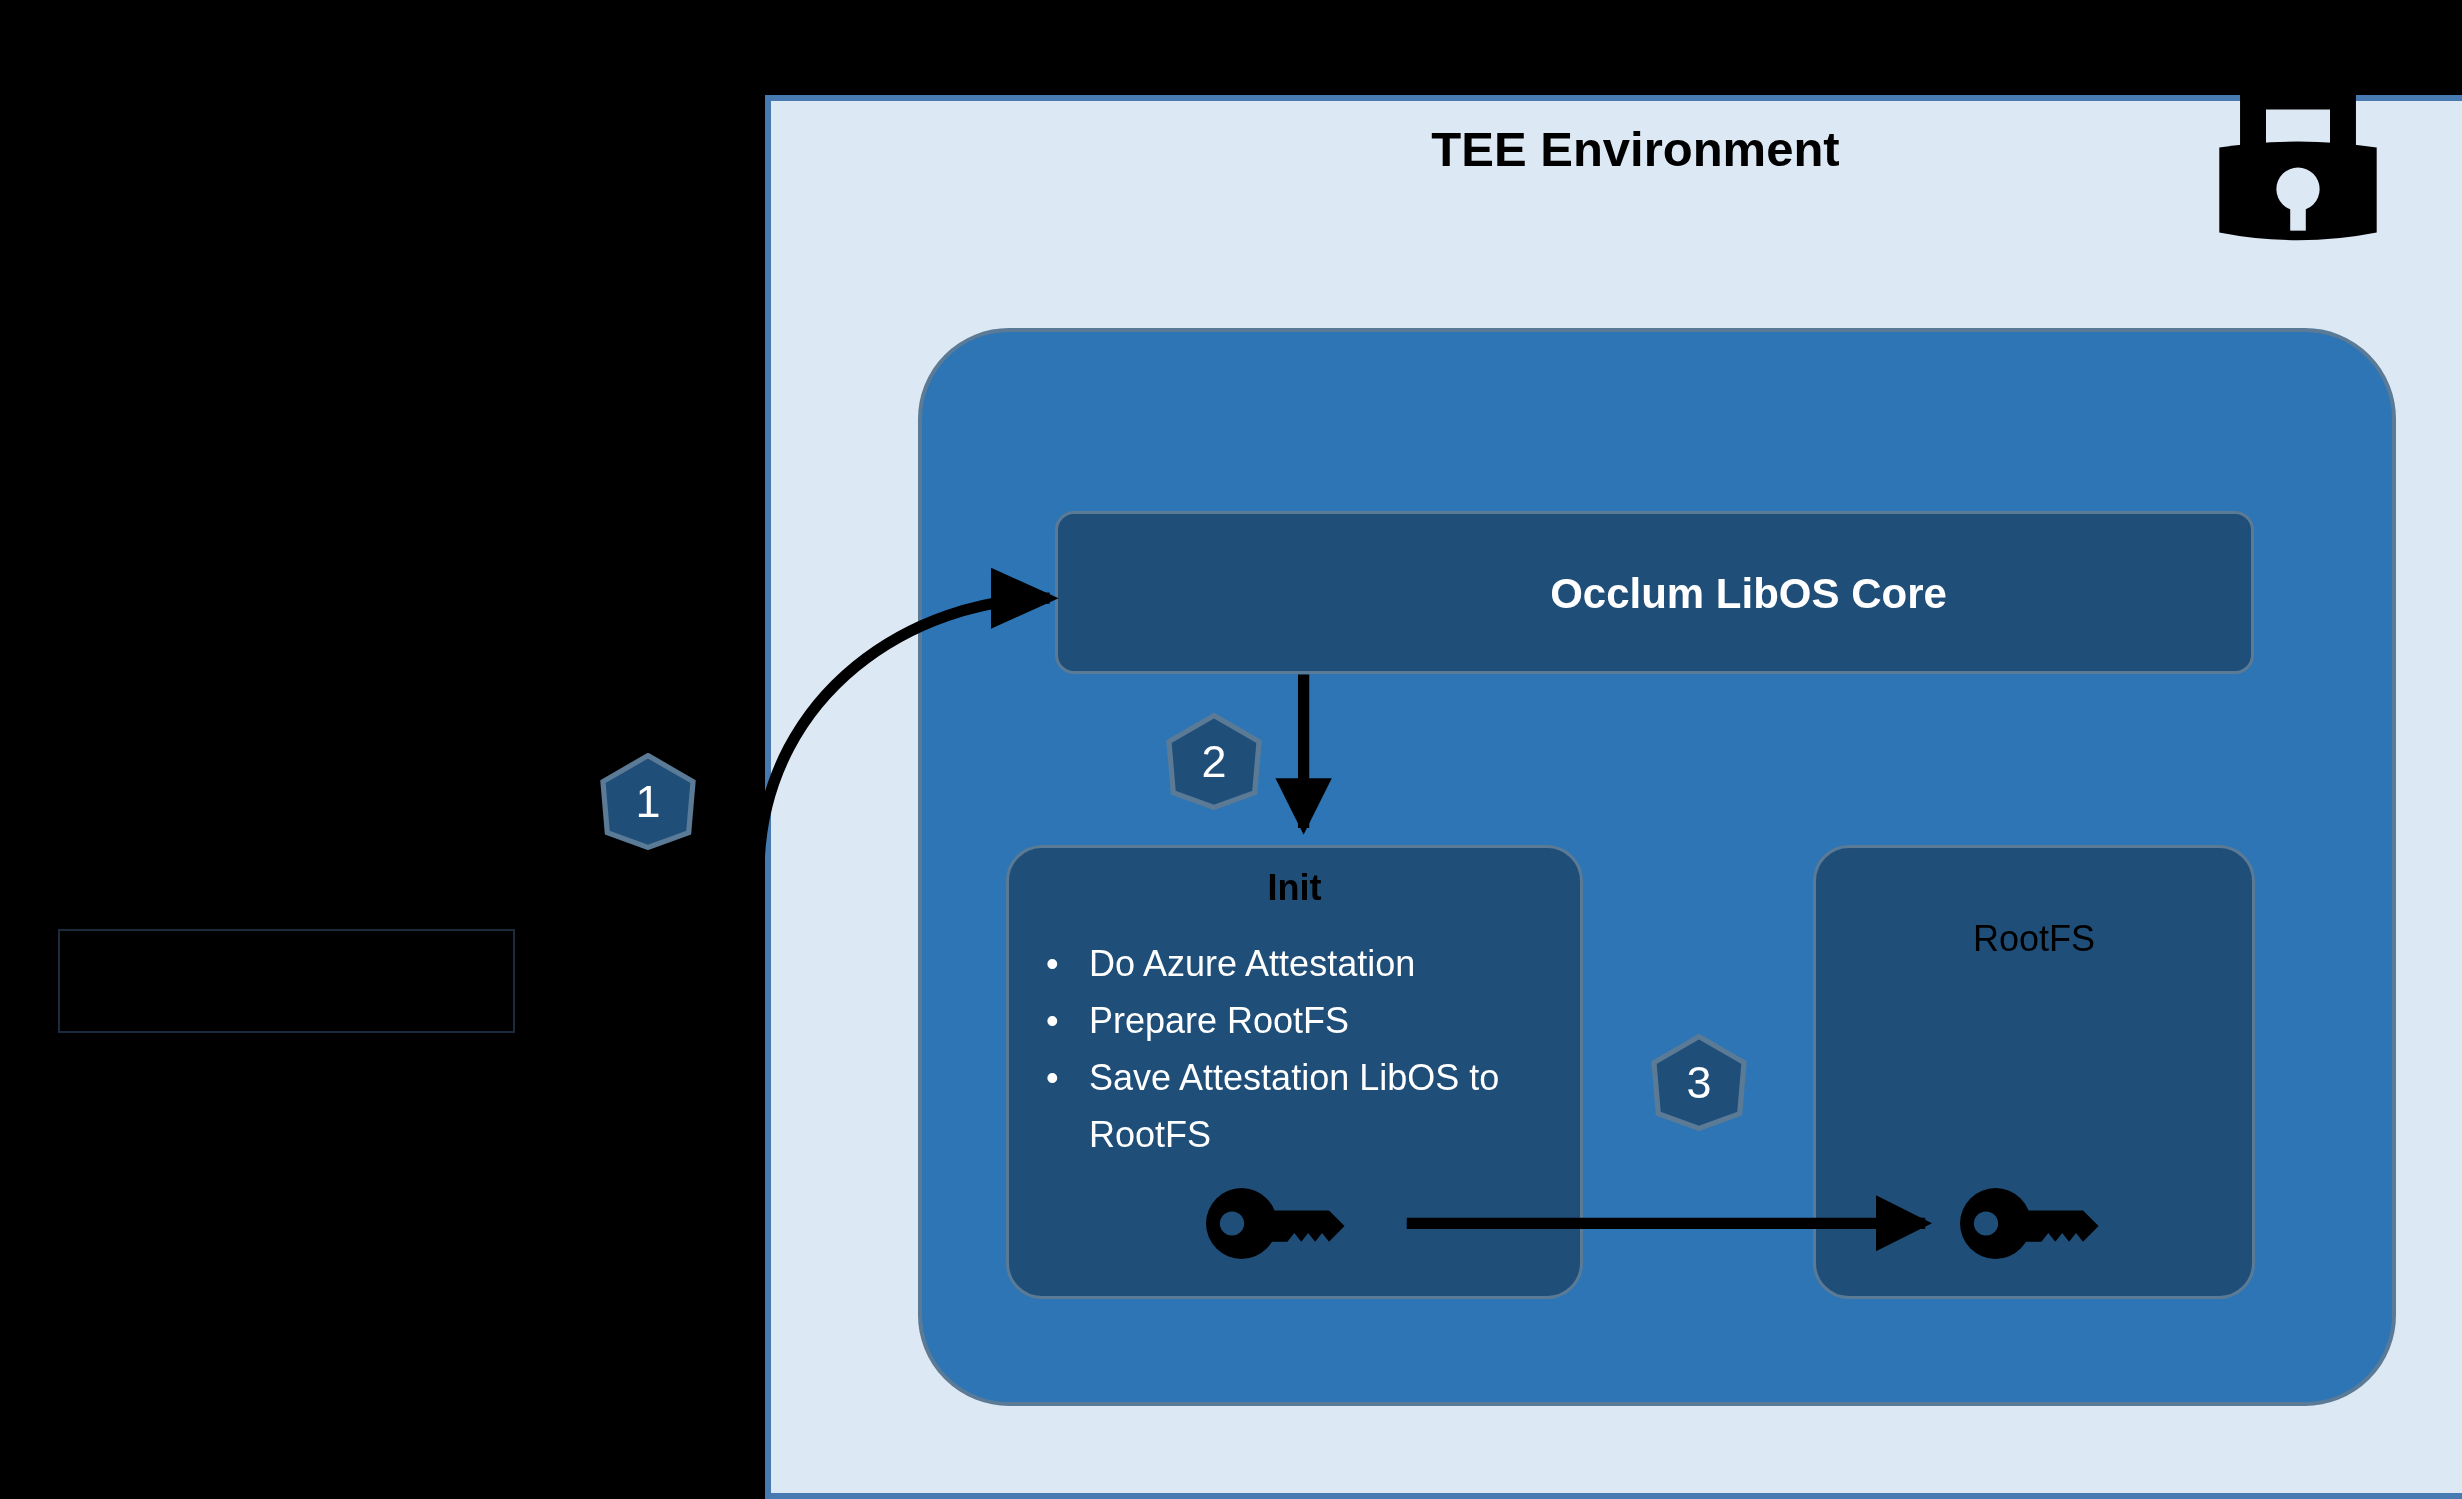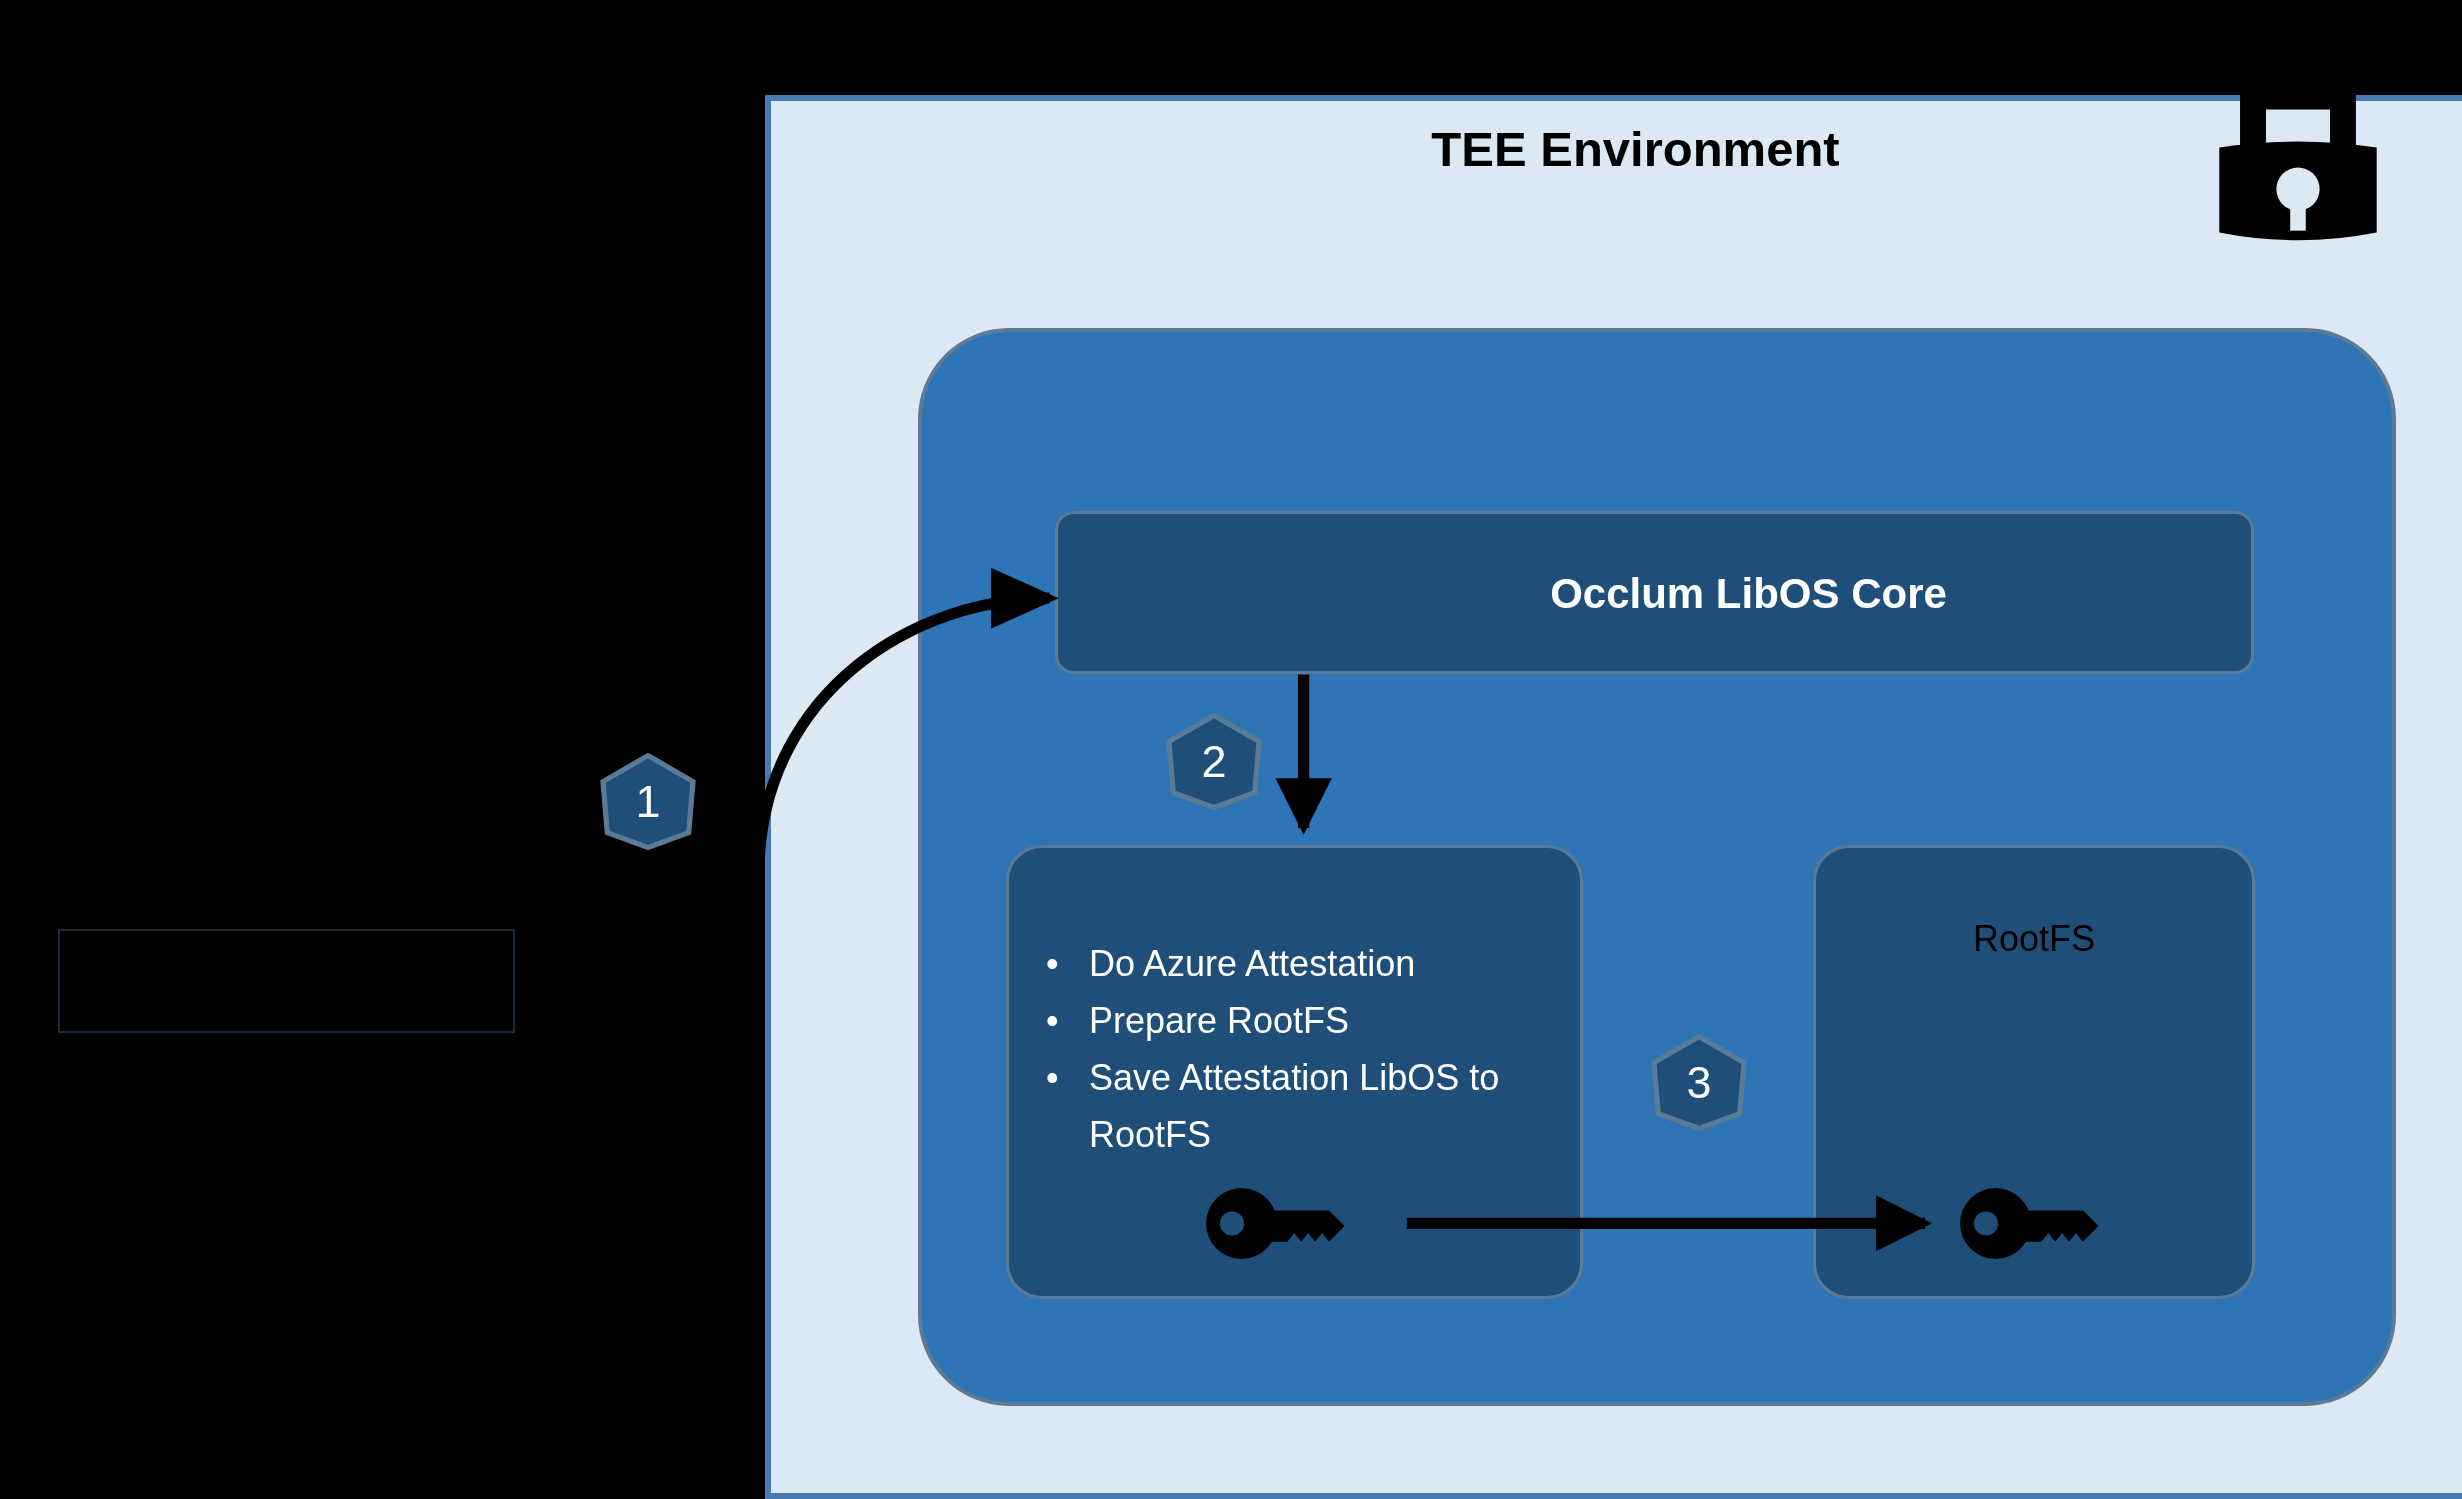--- a/index.html
+++ b/index.html
@@ -254,20 +254,21 @@
       <rect x="96" y="110" width="18" height="48" fill="#dde8f5"></rect>
     </svg>
   </div>
 
   <div id="occlum-box"></div>
 
   <div id="libos-box"></div>
   <div id="libos-label">Occlum LibOS Core</div>
 
   <div id="init-box"></div>
+  <div id="init-title">Init</div>
   <ul id="init-bullets" class="bullet-list">
     <li>Do Azure Attestation</li>
     <li>Prepare RootFS</li>
     <li>Save Attestation LibOS to RootFS</li>
   </ul>
 
   <div id="rootfs-box"></div>
   <div id="rootfs-title">RootFS</div>
 
   <div id="key-init" class="key-icon">

